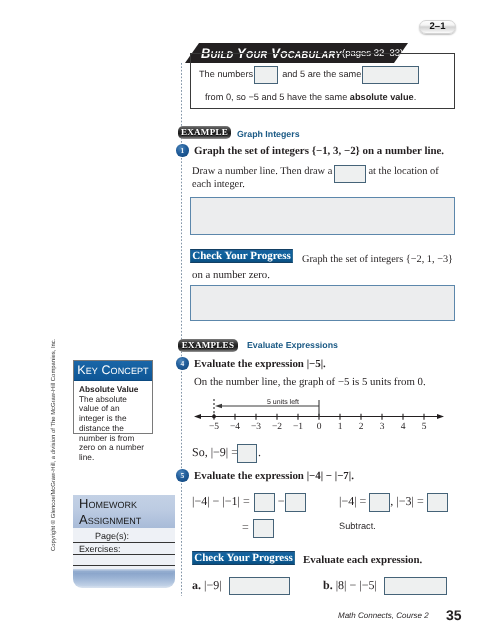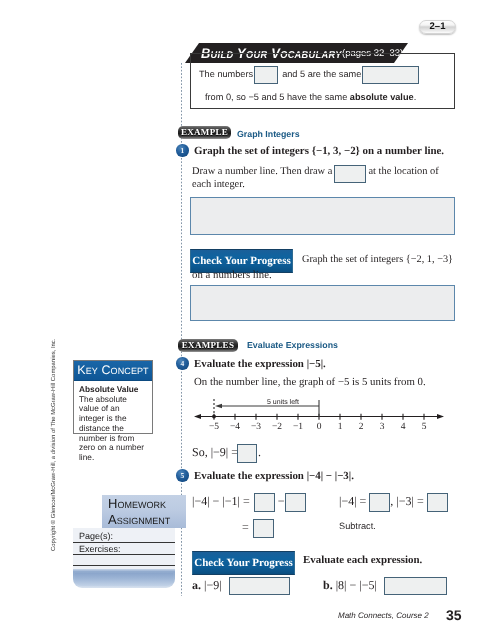--- a/index.html
+++ b/index.html
@@ -48,39 +48,39 @@
   
   .numdot{position:absolute;width:12.5px;height:12.5px;border-radius:50%;
      background:radial-gradient(circle at 38% 30%,#4e86ba 0%,#235f9c 42%,#17508a 72%,#123f6e 100%);
      display:flex;align-items:center;justify-content:center;}
   .numdot span{font:bold 7.5px/1 "Liberation Serif",serif;color:#e6eef6;}
 
   .qtext{position:absolute;font:bold 10.9px/14px "Liberation Serif",serif;color:#231f20;white-space:nowrap;}
   .btext{position:absolute;font:10.8px/14px "Liberation Serif",serif;color:#231f20;}
 
   
-  .cyp{position:absolute;height:24px;background:linear-gradient(to bottom,#1a5f99 0%,#0f639f 30%,#0c5b95 70%,#0a4e80 100%);
+  .cyp{position:absolute;height:14px;background:linear-gradient(to bottom,#1a5f99 0%,#0f639f 30%,#0c5b95 70%,#0a4e80 100%);
      border-top:1.4px solid #133f63;border-bottom:1.4px solid #133f63;border-left:1.4px solid #2f6b92;border-right:1.4px solid #2f6b92;
      display:flex;align-items:center;justify-content:center;box-sizing:border-box;}
   .cyp span{font:bold 11px/1 "Liberation Serif",serif;color:#fff;}
 
   
   .kc{position:absolute;left:73px;top:360px;width:80px;height:74px;border:1px solid #7a7a7a;box-sizing:border-box;background:#fff;}
   .kc-hd{height:20px;background:linear-gradient(to bottom,#1a66a8 0%,#1560a0 40%,#0f5696 100%);
      display:flex;align-items:center;justify-content:center;border-bottom:1px solid #0c4a80;box-sizing:border-box;}
   .kc-hd span{font:normal 12.5px/1 "Liberation Sans",sans-serif;color:#fff;letter-spacing:.1px;font-variant:small-caps;}
   .kc-body{padding:4px 5px 0 5px;font:8.3px/9.7px "Liberation Sans",sans-serif;color:#231f20;}
   .kc-body b{font-weight:bold;}
 
   
   .hw{position:absolute;left:73px;top:491px;width:102px;height:101px;}
-  .hw-hd{position:absolute;left:0;top:4px;width:84px;height:33px;
+  .hw-hd{position:absolute;left:0;top:4px;width:102px;height:33px;
      background:linear-gradient(to bottom,#c3d1e5 0%,#bccbe2 45%,#a8bbd8 100%);
      font:13px/16px "Liberation Sans",sans-serif;color:#1a1a1a;padding:1px 0 0 6px;box-sizing:border-box;
-     font-variant:small-caps;margin-left:29px;}
+     font-variant:small-caps;}
   .hw-body{position:absolute;left:0;top:37px;width:102px;height:41px;background:#eef1f6;}
   .hw-line{position:absolute;left:0;width:102px;height:1.4px;background:#353535;}
   .hw-lbl{position:absolute;left:6px;font:9px/10px "Liberation Sans",sans-serif;color:#1a1a1a;}
   .hw-foot{position:absolute;left:0;top:78px;width:102px;height:19px;border-radius:0 0 9px 9px;
      background:linear-gradient(to bottom,#c9d7e9 0%,#8fa9cd 14%,#93adcf 30%,#b0c4de 70%,#d8e2ef 100%);box-sizing:border-box;}
   .hw-foot2{position:absolute;left:2px;top:82px;width:98px;height:13px;border-radius:0 0 7px 7px;
      background:linear-gradient(to bottom,#8aa5cb 0%,#9cb4d5 40%,#c2d2e7 100%);}
 
   
   .copy{position:absolute;left:0;top:0;font:5.9px/7px "Liberation Sans",sans-serif;color:#3a3a3a;
@@ -133,21 +133,21 @@
 
   <div class="btext" style="left:192px;top:165px;width:262px;line-height:13px;font-size:10.45px;"><span>Draw a number line. Then draw a</span><span class="spacer" style="display:inline-block;width:36px;"></span><span>at the location of</span> <span>each integer.</span></div>
   <span class="blank" style="position:absolute;left:334px;top:165px;width:32px;height:18px;"></span>
 
   <div class="ansbox" style="left:190px;top:197px;width:265px;height:38px;"></div>
 
   <div class="cyp" style="left:190px;top:249px;width:103px;">
     <span>Check Your Progress</span>
   </div>
   <div class="btext" style="left:302px;top:253px;white-space:nowrap;font-size:10.3px;">Graph the set of integers {−2, 1, −3}</div>
-  <div class="btext" style="left:192px;top:268px;white-space:nowrap;">on a numbers line.</div>
+  <div class="btext" style="left:192px;top:268px;white-space:nowrap;">on a number zero.</div>
   <div class="ansbox" style="left:190px;top:285px;width:265px;height:36px;"></div>
 
   <div class="expill" style="left:178px;top:339px;width:60px;">
     <span>EXAMPLES</span>
   </div>
   <div class="ex-title" style="left:247px;top:339px;">Evaluate Expressions</div>
 
   <div class="numdot" style="left:176px;top:357px;">
     <span>4</span>
   </div>
@@ -194,21 +194,21 @@
       <circle cx="22" cy="18.5" r="1.9" fill="#231f20"></circle>
       <text id="nl-caption" x="91" y="5.5" text-anchor="middle" font-family="Liberation Sans, sans-serif" font-size="7" fill="#231f20">5 units left</text>
     </svg>
   </div>
 
   <div class="btext mrow" style="left:192px;top:443px;white-space:nowrap;line-height:19px;"><span>So, |−9| =</span><span class="blank" style="width:20px;height:19px;margin:0 1px 0 -1px;"></span><span>.</span></div>
 
   <div class="numdot" style="left:176px;top:469px;">
     <span>5</span>
   </div>
-  <div class="qtext" style="left:194px;top:469px;">Evaluate the expression |−4| − |−3|.</div>
+  <div class="qtext" style="left:194px;top:469px;">Evaluate the expression |−4| − |−7|.</div>
 
   <div class="btext mrow" style="left:192px;top:492px;white-space:nowrap;line-height:19px;"><span>|−4| − |−1| =</span><span class="blank" style="width:21px;height:19px;margin:0 3px 0 4px;"></span><span>−</span><span class="blank" style="width:21px;height:19px;margin:0 0 0 1px;"></span></div>
   <div class="btext mrow" style="left:242px;top:518px;white-space:nowrap;line-height:19px;"><span>=</span><span class="blank" style="width:21px;height:19px;margin:0 0 0 4px;"></span></div>
 
   <div class="btext mrow" style="left:339px;top:492px;white-space:nowrap;line-height:19px;"><span>|−4| =</span><span class="blank" style="width:21px;height:19px;margin:0 0 0 3px;"></span><span>, |−3| =</span><span class="blank" style="width:21px;height:19px;margin-left:3px;"></span></div>
   <div style="position:absolute;left:339px;top:519px;font:9.2px/14px 'Liberation Sans',sans-serif;color:#231f20;">Subtract.</div>
 
   <div class="cyp" style="left:192px;top:551px;width:103px;">
     <span>Check Your Progress</span>
   </div>
@@ -223,21 +223,21 @@
     </div>
     <div class="kc-body"><b>Absolute Value</b><span> The absolute value of an integer is the distance the number is from zero on a number line.</span></div>
   </div>
 
   <div class="hw">
     <div class="hw-hd">
       <div>Homework</div>
       <div>Assignment</div>
     </div>
     <div class="hw-body"></div>
-    <div class="hw-lbl" style="top:40px;">Page(s):</div>
+    <div class="hw-lbl" style="top:40px;margin-left:16px;">Page(s):</div>
     <div class="hw-line" style="top:51px;"></div>
     <div class="hw-lbl" style="top:53px;">Exercises:</div>
     <div class="hw-line" style="top:63px;"></div>
     <div class="hw-line" style="top:74px;"></div>
     <div class="hw-foot"></div>
     <div class="hw-foot2"></div>
   </div>
 
   <div class="copy" style="left:51px;top:551px;transform:rotate(-90deg);">Copyright © Glencoe/McGraw-Hill, a division of The McGraw-Hill Companies, Inc.</div>
 

